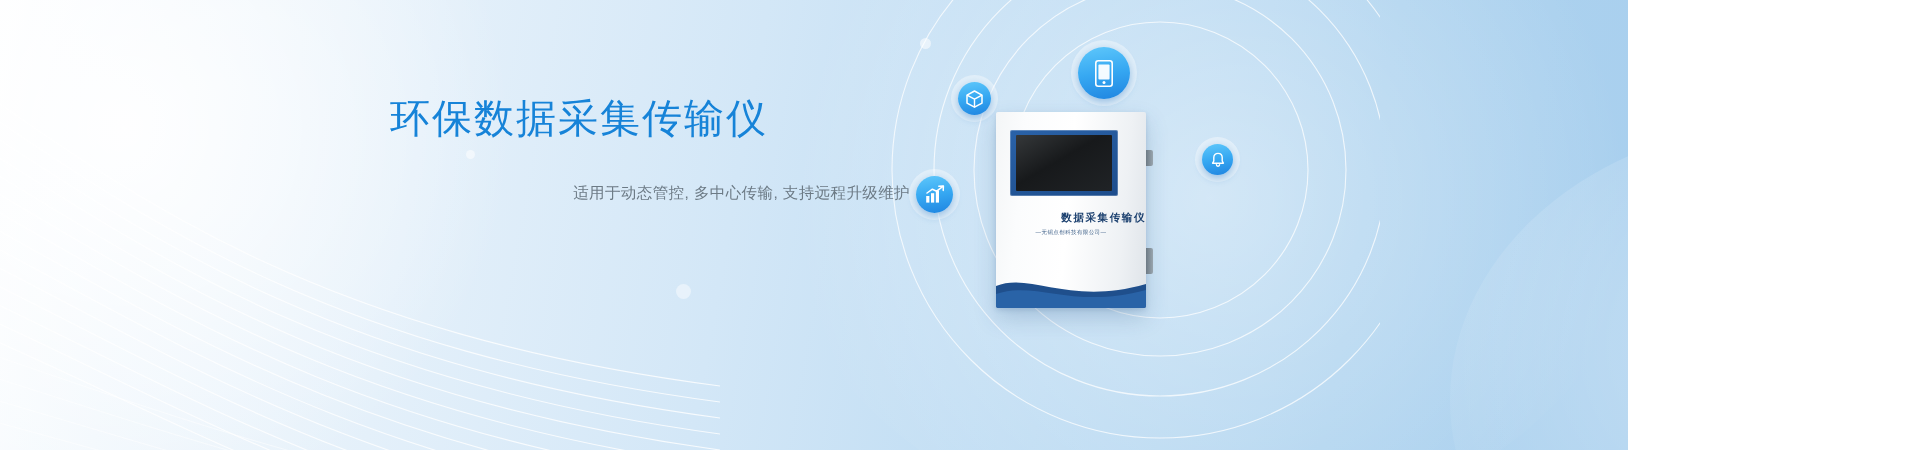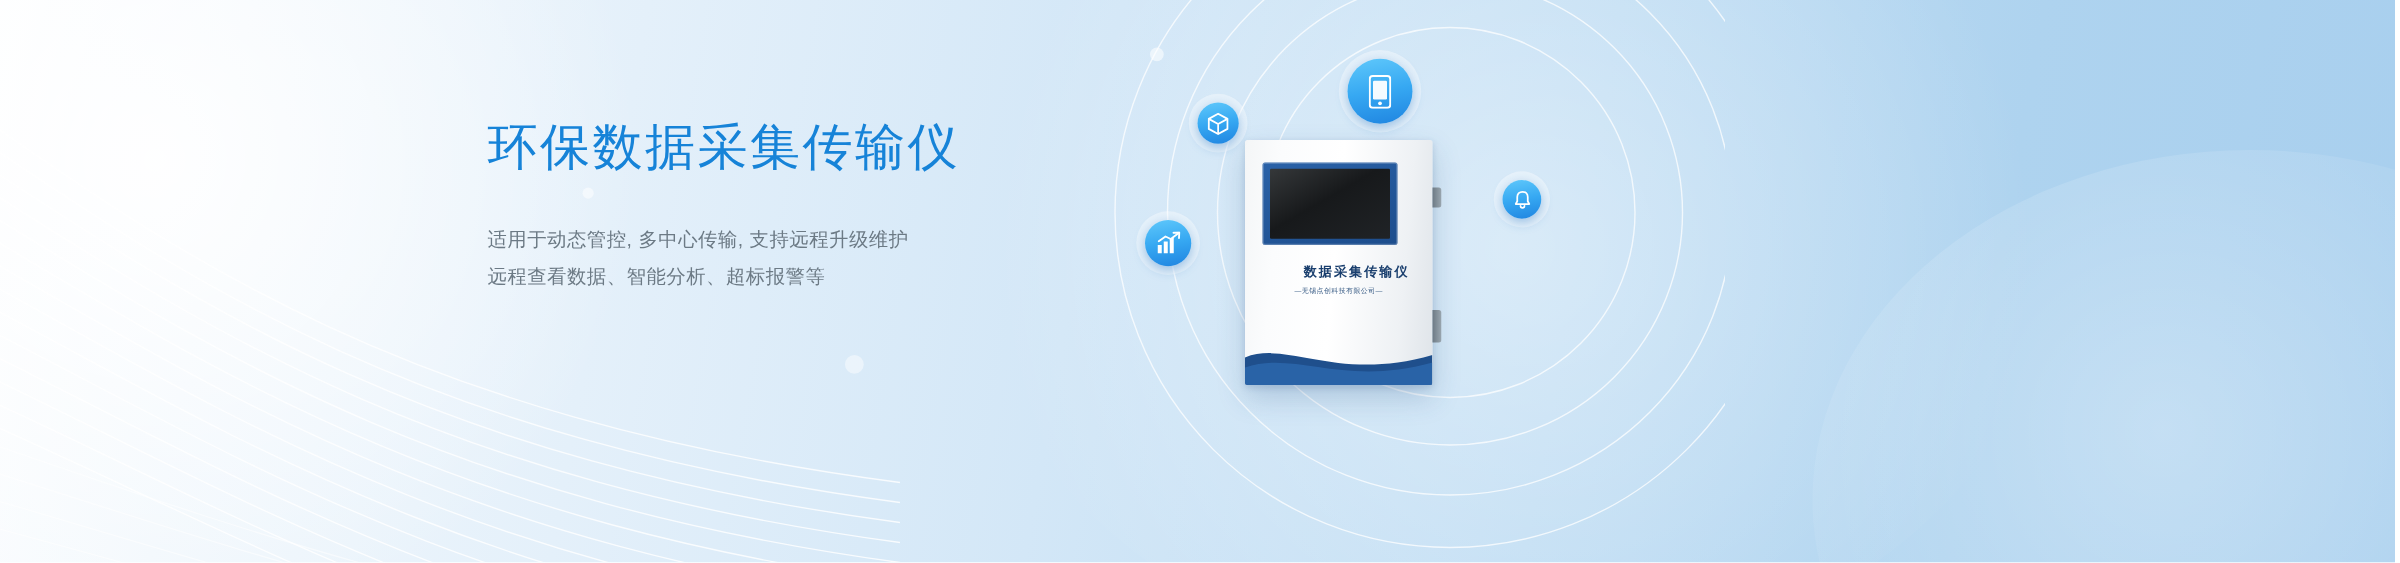--- a/index.html
+++ b/index.html
@@ -1,21 +1,21 @@
 <!DOCTYPE html>
 <html><head>
 <meta charset="utf-8">
 <style>
   html,body{margin:0;padding:0;}
   body{
     width:1920px;height:450px;overflow:hidden;
     font-family:"Liberation Sans","DejaVu Sans",sans-serif;
   }
   #banner{
-    position:relative;width:1916px;height:450px;overflow:hidden;
+    position:relative;width:1628px;height:450px;overflow:hidden;
     background:linear-gradient(100deg,#fdfeff 0%,#f2f8fd 10%,#e4f0fa 26%,#d3e7f7 45%,#bedcf3 65%,#aed3ef 82%,#a8cfee 100%);
   }
   
   .glow{position:absolute;border-radius:50%;pointer-events:none;}
   .g1{left:-180px;top:-120px;width:760px;height:620px;
       background:radial-gradient(circle at 40% 40%,rgba(255,255,255,.92),rgba(255,255,255,0) 66%);}
   .g2{left:760px;top:-220px;width:900px;height:760px;
       background:radial-gradient(circle at 50% 55%,rgba(255,255,255,.40),rgba(255,255,255,0) 68%);}
   .g3{left:1450px;top:120px;width:700px;height:560px;
       background:radial-gradient(circle at 40% 40%,rgba(255,255,255,.30),rgba(255,255,255,0) 70%);}
@@ -26,44 +26,44 @@
   
   .copy{position:absolute;left:390px;top:96px;width:520px;}
   .title{
     font-size:40px;line-height:1.1;color:#1683d8;letter-spacing:2px;
     font-weight:400;margin:0 0 38px 0;white-space:nowrap;
   }
   .lines{margin:0;padding:0;list-style:none;}
   .lines li{
     font-size:15.5px;line-height:29px;color:#6c7a85;letter-spacing:.4px;
     white-space:nowrap;
+    text-align:right;
   }
 
   
   .device{position:absolute;left:996px;top:112px;width:150px;height:196px;}
   .dev-body{
     position:absolute;inset:0;border-radius:2px;
     background:linear-gradient(95deg,#f4f6f7 0%,#fbfcfd 18%,#ffffff 48%,#eef1f4 82%,#dfe4e9 100%);
     box-shadow:0 10px 22px rgba(40,80,130,.22),0 2px 5px rgba(40,80,130,.16);
     overflow:hidden;
   }
   .dev-bezel{
     position:absolute;left:14px;top:18px;width:108px;height:66px;border-radius:2px;
     background:linear-gradient(160deg,#2a62a8,#1d4d8c);
     box-shadow:inset 0 0 0 1px rgba(255,255,255,.25);
   }
   .dev-screen{
     position:absolute;left:6px;top:5px;right:6px;bottom:5px;border-radius:1px;
     background:linear-gradient(150deg,#35383a,#17191b 45%,#202326 100%);
   }
   .dev-label{
-    position:absolute;left:0;right:0;top:99px;text-align:left;
+    position:absolute;left:0;right:0;top:99px;text-align:right;
     font-size:10.5px;color:#1a3f6e;letter-spacing:1.6px;font-weight:700;
     font-family:"Liberation Serif","DejaVu Serif",serif;
-    padding-left:47px;
   }
   .dev-sub{
     position:absolute;left:0;right:0;top:117px;text-align:center;
     font-size:5.5px;color:#3a5d86;letter-spacing:.4px;
   }
   .dev-wave{
     position:absolute;left:0;right:0;bottom:0;height:44px;
   }
   .dev-side{
     position:absolute;right:-7px;width:7px;border-radius:0 2px 2px 0;
@@ -138,21 +138,20 @@
   </svg>
 
   <div class="dot d1"></div>
   <div class="dot d2"></div>
   <div class="dot d3"></div>
 
   <div class="copy">
     <h1 class="title">环保数据采集传输仪</h1>
     <ul class="lines">
       <li>适用于动态管控, 多中心传输, 支持远程升级维护</li>
-      <li>远程查看数据、智能分析、超标报警等</li>
     </ul>
   </div>
 
   <div class="device">
     <div class="dev-body">
       <div class="dev-bezel">
         <div class="dev-screen"></div>
       </div>
       <div class="dev-label">数据采集传输仪</div>
       <div class="dev-sub">—无锡点创科技有限公司—</div>

